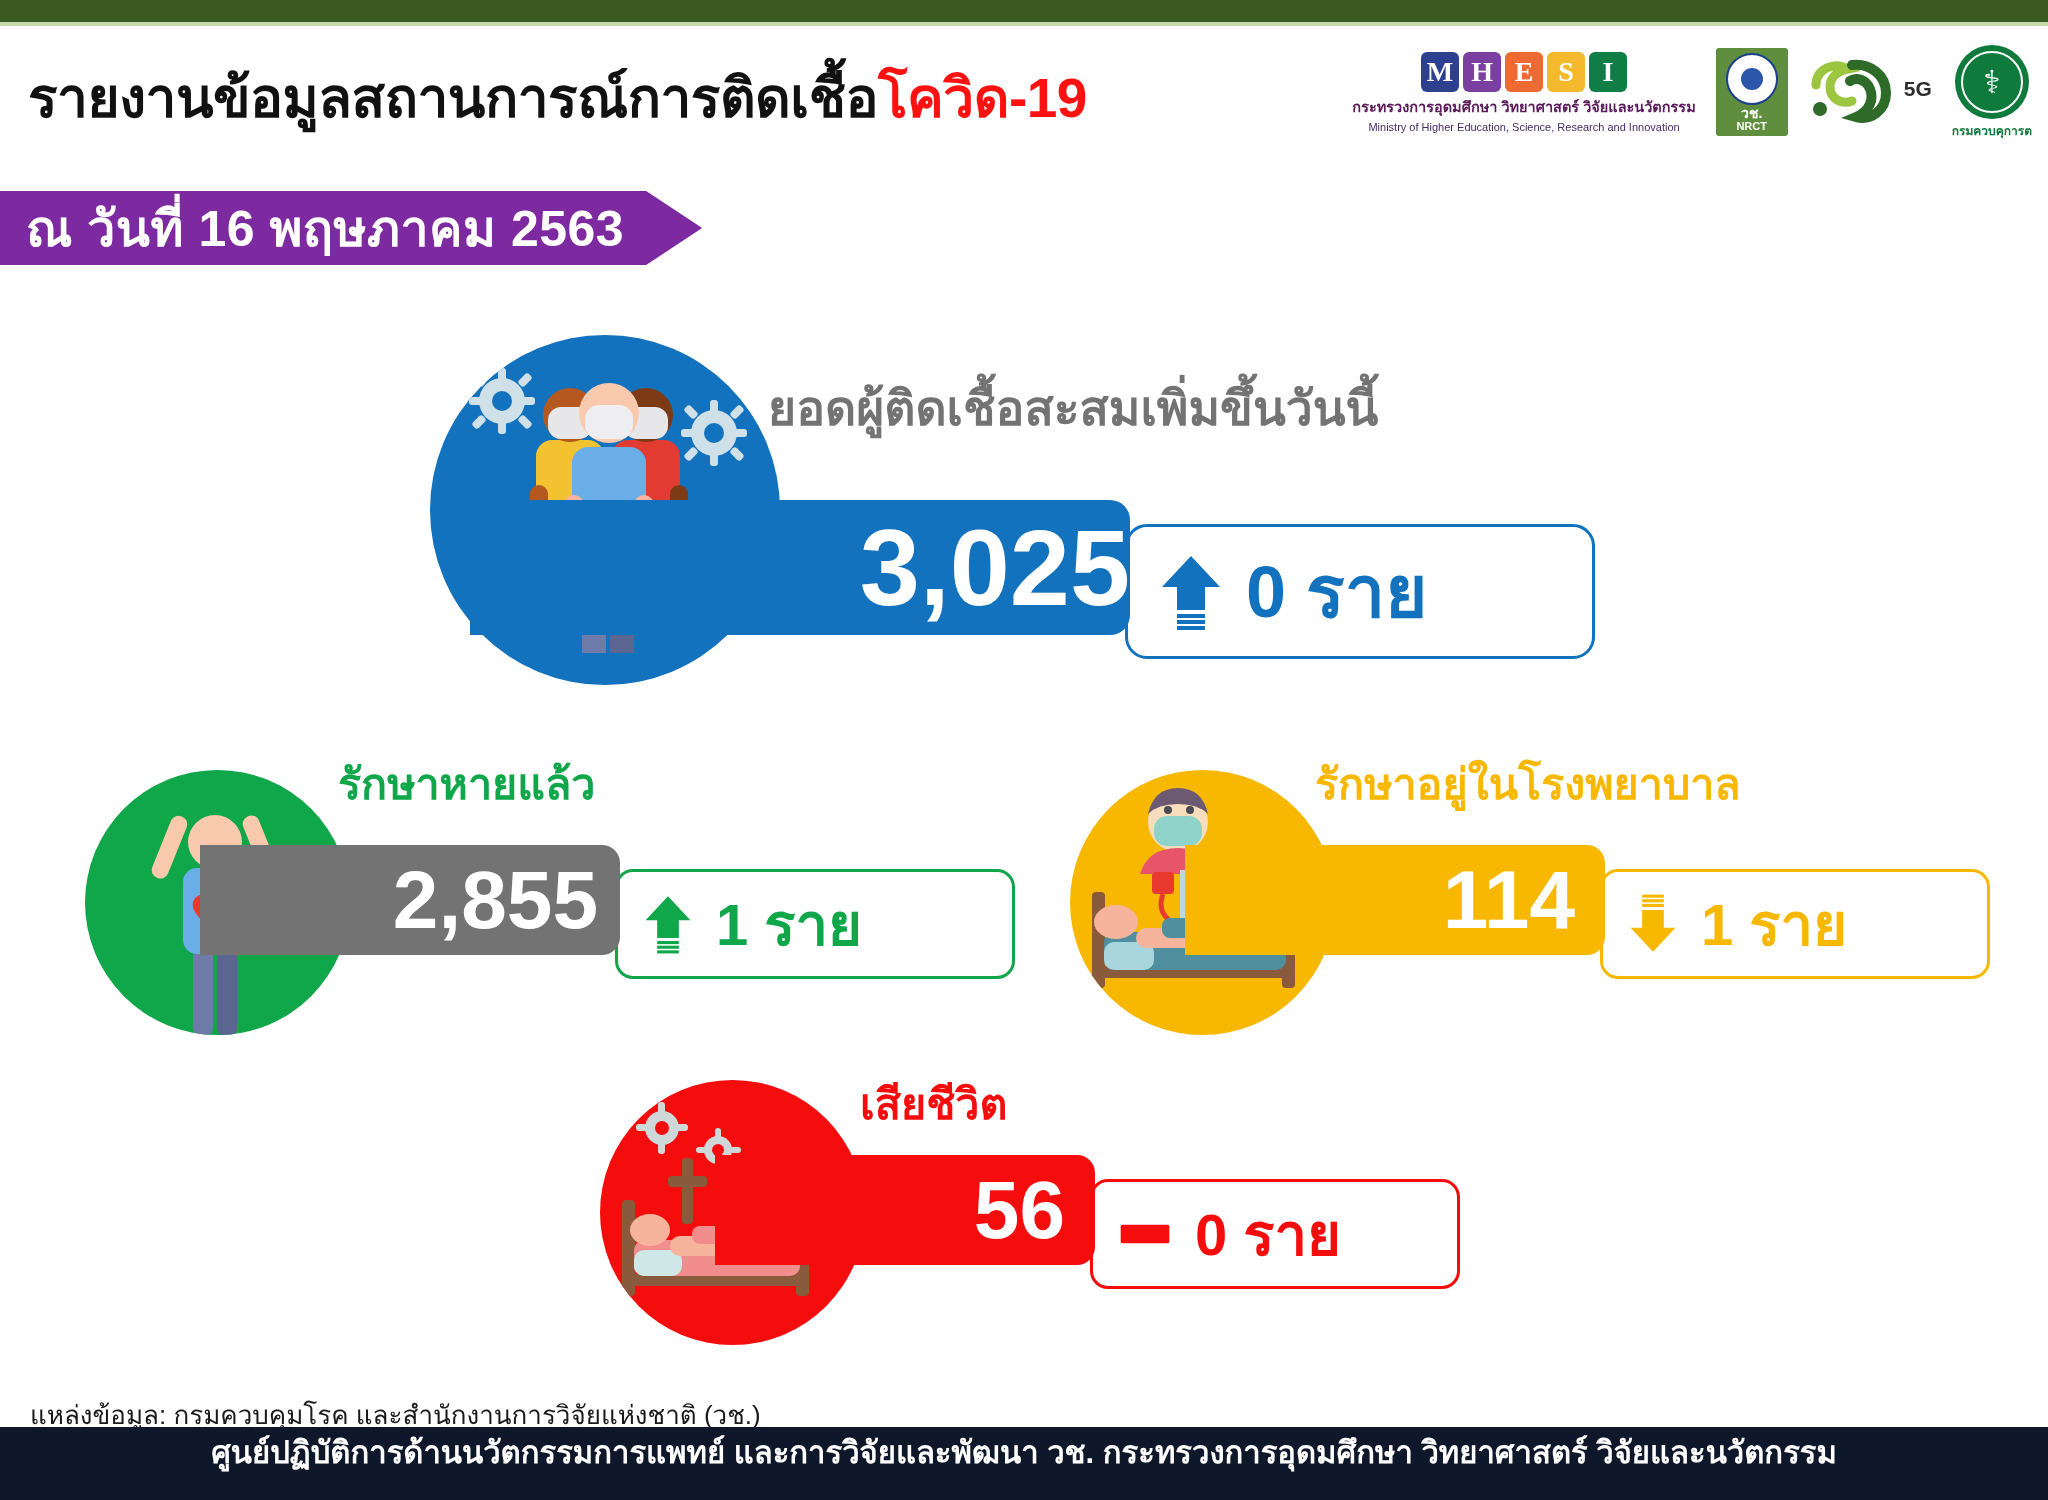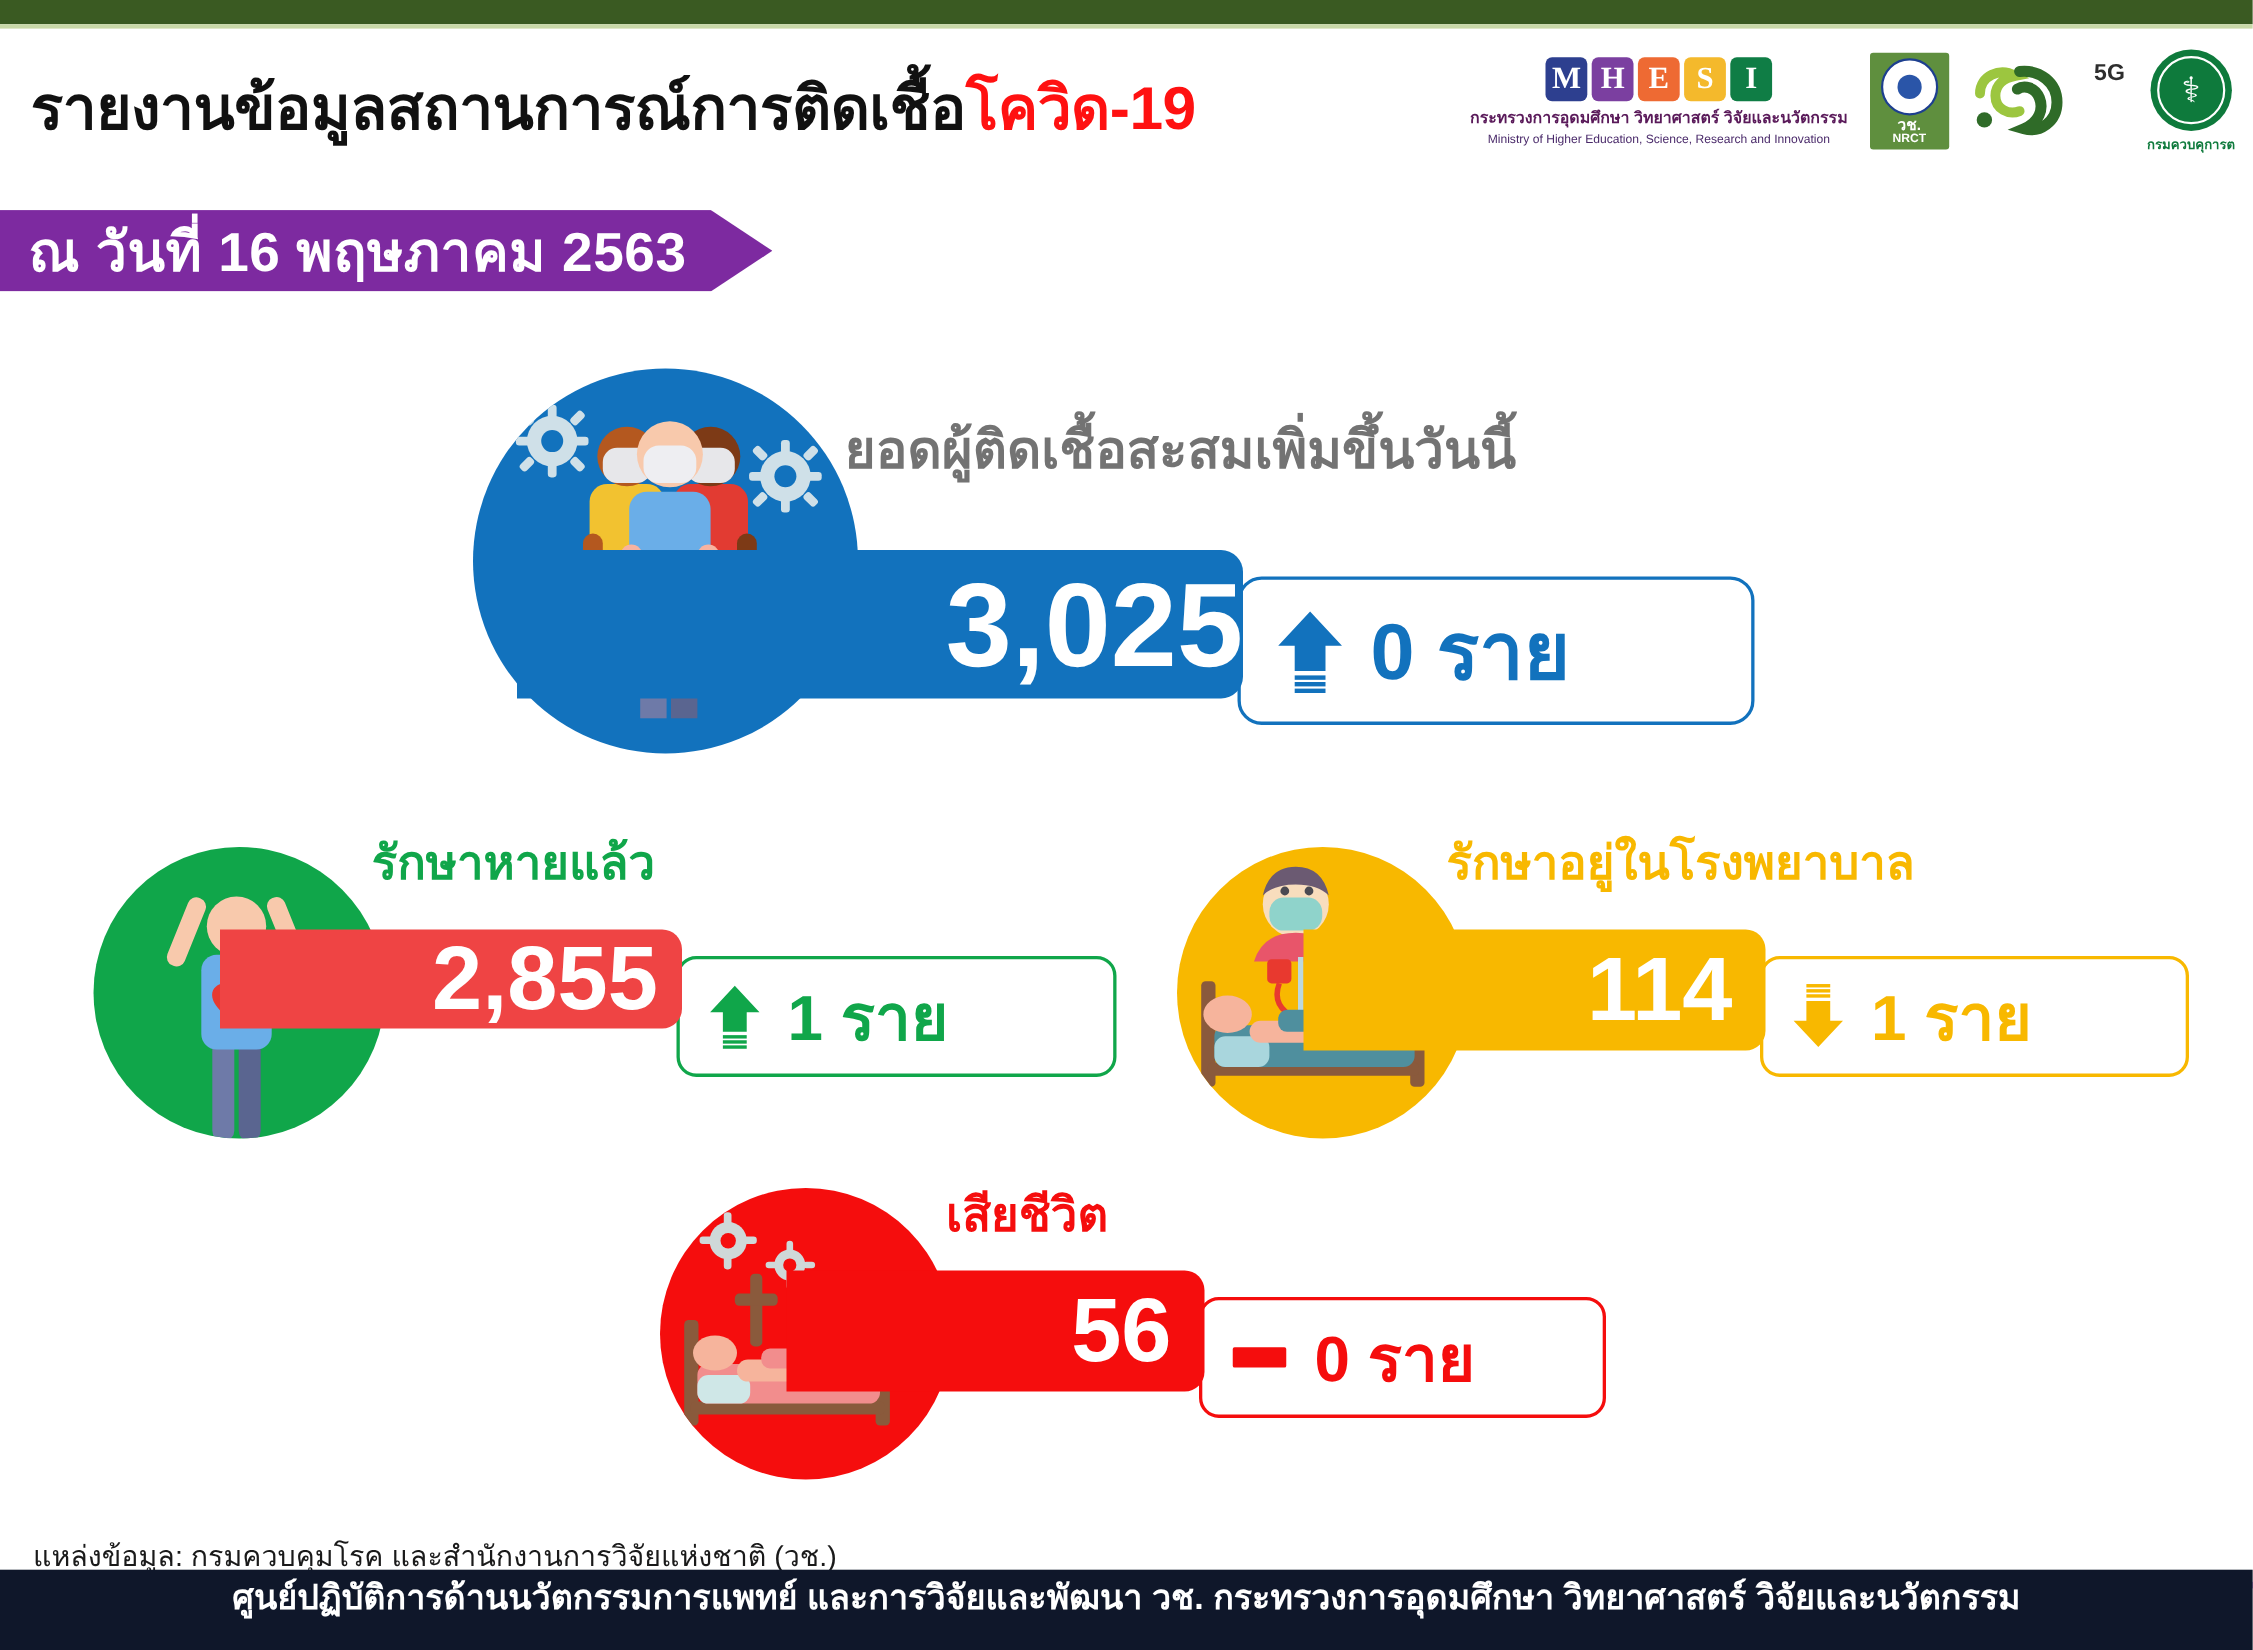--- a/index.html
+++ b/index.html
@@ -127,22 +127,22 @@
     content: "";
     width: 22px; height: 22px;
     border-radius: 50%;
     background: #2a55a8;
   }
   .nrct-t1 { font-size: 14px; font-weight: bold; color: #ffffff; line-height: 1; }
   .nrct-t2 { font-size: 11px; font-weight: bold; color: #ffffff; line-height: 1; }
 
   .wch {
     display: flex;
-    align-items: flex-start;
-    gap: 20px;
+    align-items: center;
+    gap: 4px;
   }
   .wch-5g {
     font-size: 21px;
     font-weight: bold;
     color: #2e2e2e;
     margin-bottom: 6px;
   }
 
   .dcd {
     display: flex;
@@ -270,22 +270,22 @@
     background: #10a64a;
   }
   #stat-recovered .heading {
     left: 338px; top: 750px;
     font-size: 43px;
     color: #10a64a;
   }
   #stat-recovered .value-box {
     position: absolute;
     left: 200px; top: 845px;
-    width: 420px; height: 90px;
-    background: #ef4444;
+    width: 420px; height: 110px;
+    background: #737373;
     border-radius: 0 18px 18px 0;
     padding-right: 22px;
     font-size: 82px;
     z-index: 3;
   }
   #stat-recovered .delta-box {
     position: absolute;
     left: 615px; top: 845px;
     width: 400px; height: 110px;
     border: 3px solid #10a64a;

